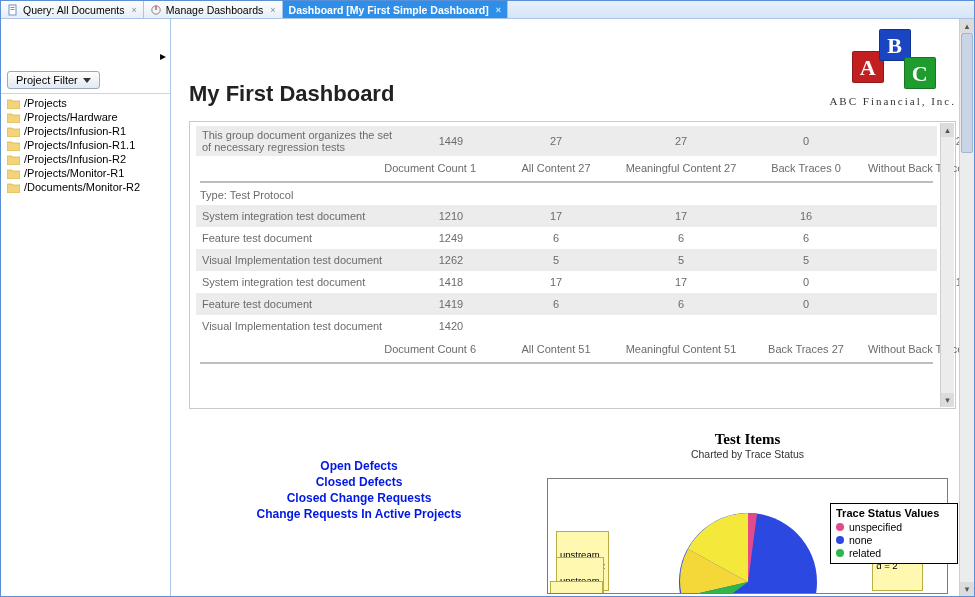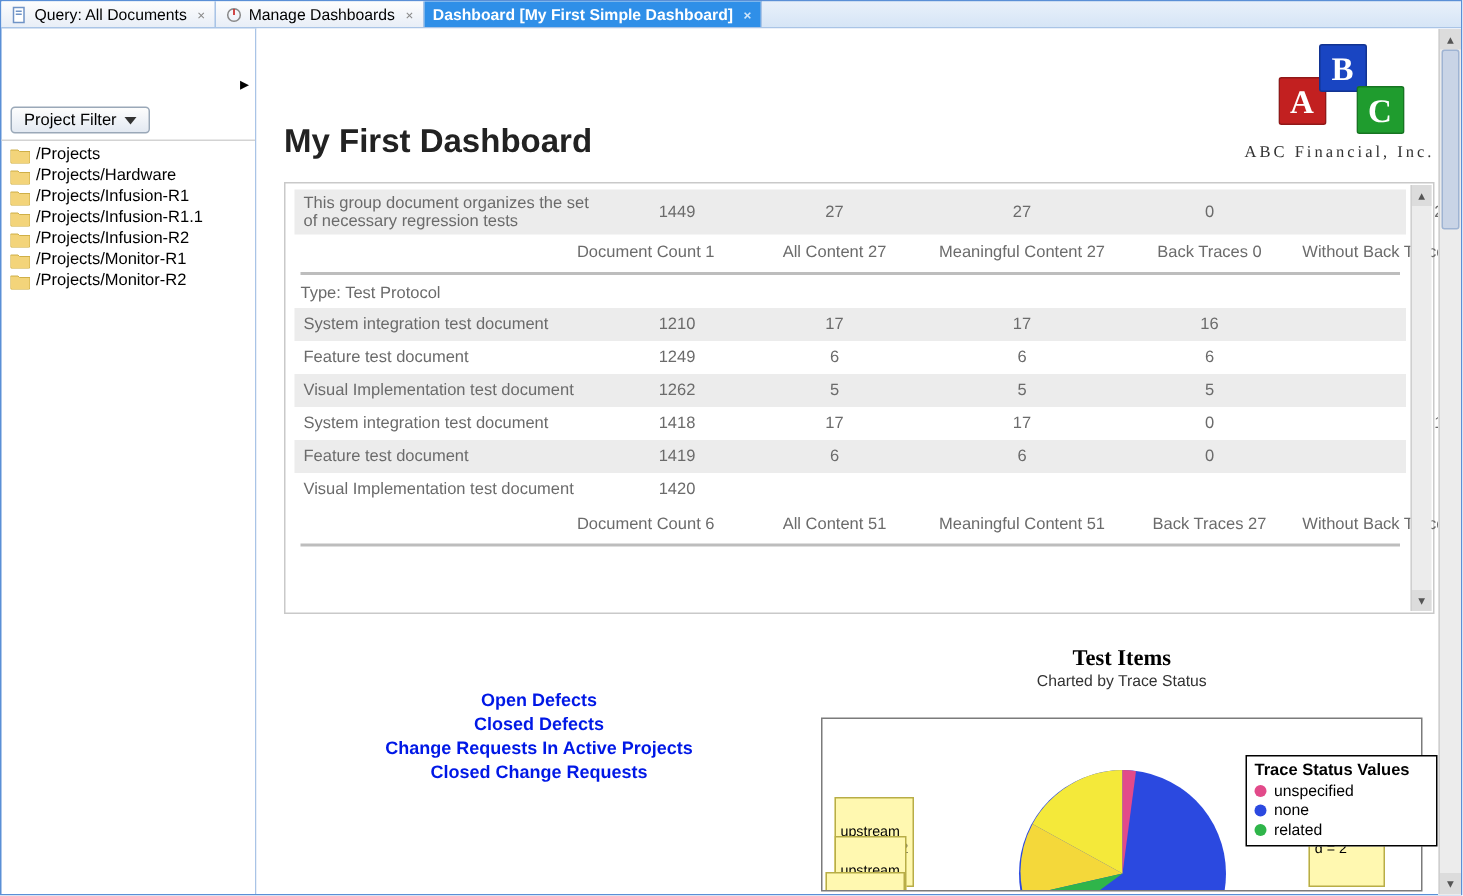--- a/index.html
+++ b/index.html
@@ -141,21 +141,21 @@
           <div class="tree-item">
             <span class="folder-ico"><svg viewBox="0 0 13 11">
                 <path d="M0 2h5l1 1h7v7a1 1 0 0 1-1 1H1a1 1 0 0 1-1-1z" fill="#f3d47a" stroke="#c9a83a" stroke-width="0.6"></path>
               </svg></span>
             <span>/Projects/Monitor-R1</span>
           </div>
           <div class="tree-item">
             <span class="folder-ico"><svg viewBox="0 0 13 11">
                 <path d="M0 2h5l1 1h7v7a1 1 0 0 1-1 1H1a1 1 0 0 1-1-1z" fill="#f3d47a" stroke="#c9a83a" stroke-width="0.6"></path>
               </svg></span>
-            <span>/Projects/Monitor-R2</span>
+            <span>/Documents/Monitor-R2</span>
           </div>
         </div>
     </div>
 
     <div class="main" style="position:relative;">
       <div class="main-scroll">
 
         <div class="hdr">
           <h1>My First Dashboard</h1>
           <div class="logo-wrap">
@@ -254,22 +254,22 @@
           <div class="panel-scroll">
             <div class="up">▴</div>
             <div class="dn">▾</div>
           </div>
         </div>
 
         <div class="lower">
           <div class="links" id="links">
               <a href="#">Open Defects</a>
               <a href="#">Closed Defects</a>
+              <a href="#">Closed Change Requests</a>
               <a href="#">Change Requests In Active Projects</a>
-              <a href="#">Closed Change Requests</a>
             </div>
           <div class="chart-area">
             <div class="chart-title">Test Items</div>
             <div class="chart-sub">Charted by Trace Status</div>
             <div class="chart-box">
               <svg class="pie" width="150" height="150" viewBox="0 0 100 100">
                 <circle cx="50" cy="50" r="46" fill="#2b49e0"></circle>
                 <path d="M50 50 L50 4 A46 46 0 0 0 10 28 Z" fill="#f4e93a"></path>
                 <path d="M50 50 L10 28 A46 46 0 0 0 6 60 Z" fill="#f4d83a"></path>
                 <path d="M50 50 L6 60 A46 46 0 0 0 12 78 Z" fill="#2fb54a"></path>

